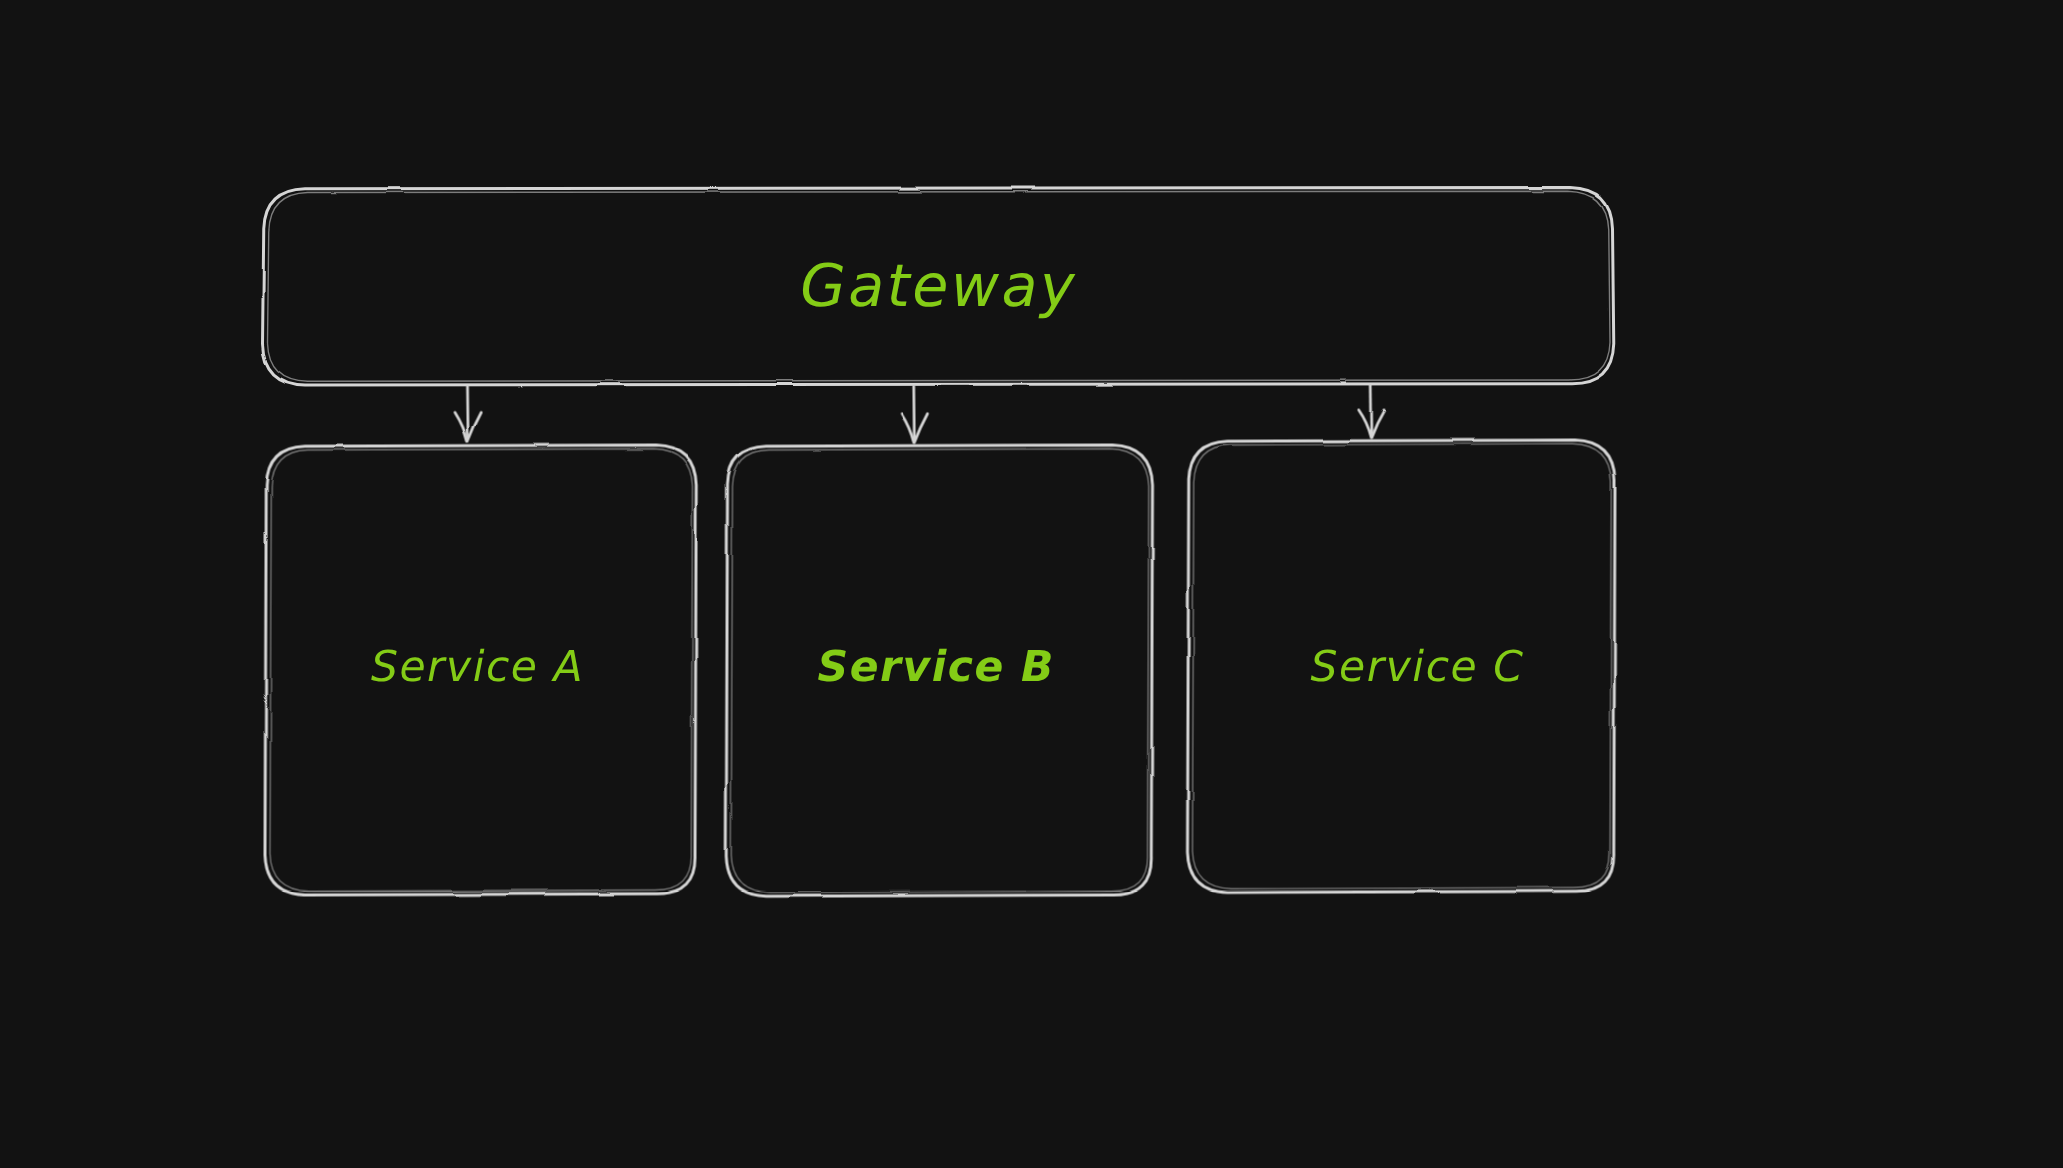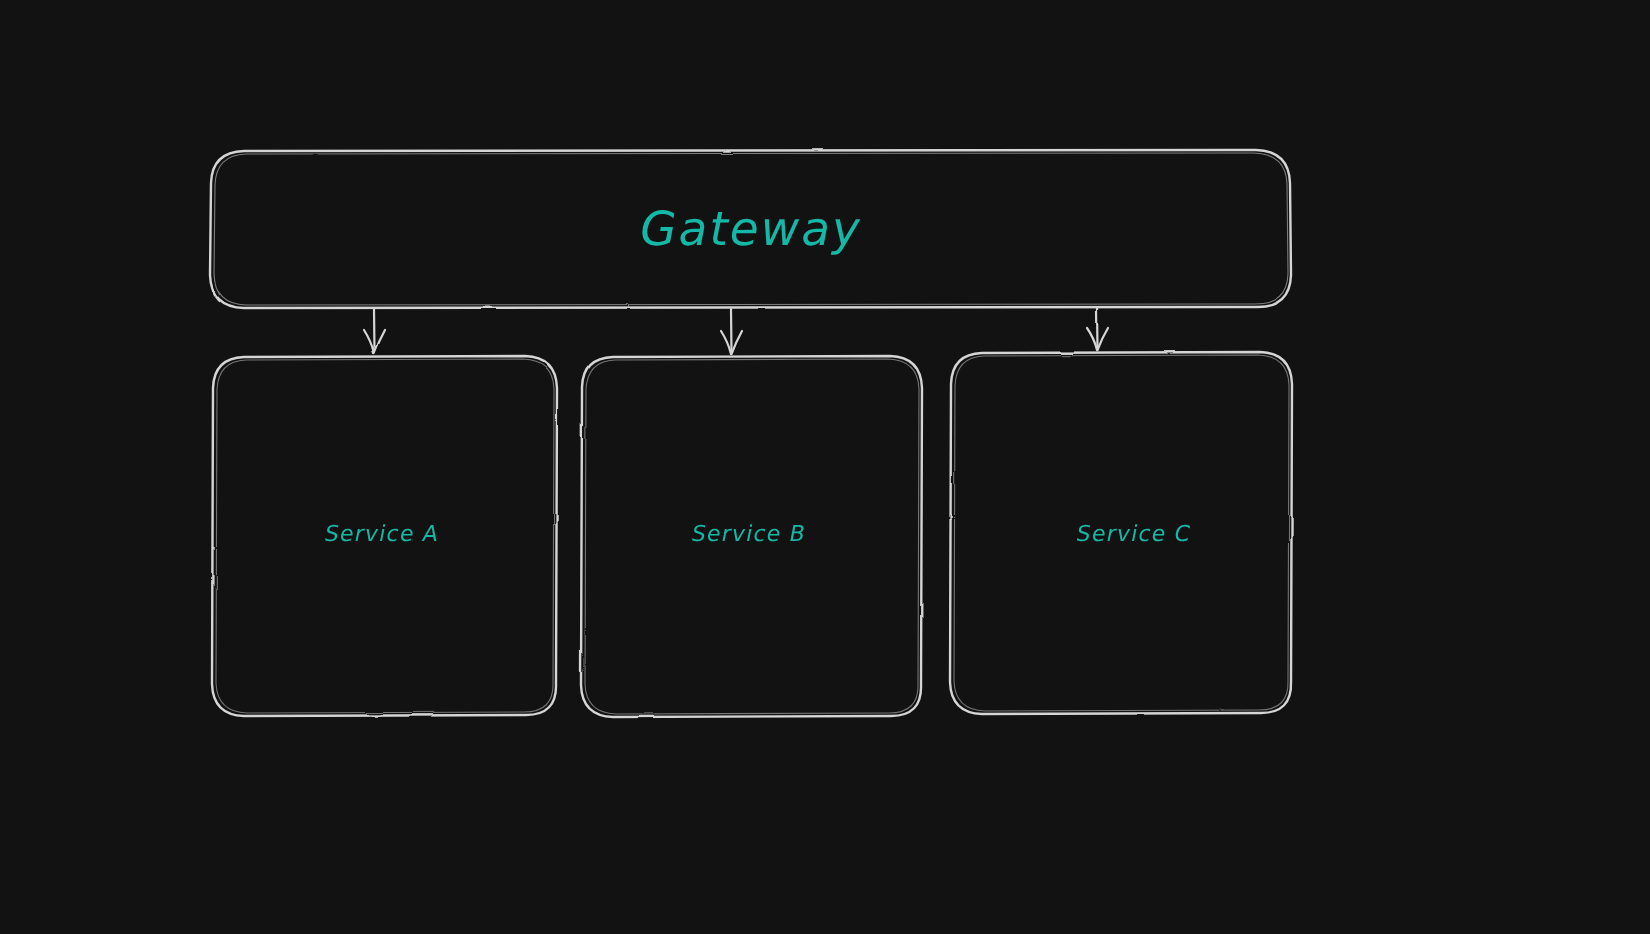--- a/index.html
+++ b/index.html
@@ -22,37 +22,37 @@
   }
   #sketch {
     position: absolute;
     inset: 0;
     width: 1650px;
     height: 934px;
     display: block;
   }
   .node-label {
     position: absolute;
-    color: #14b8a6;
+    color: #84cc16;
     font-family: "DejaVu Sans", sans-serif;
     font-style: italic;
     font-weight: 400;
     letter-spacing: 1px;
     white-space: nowrap;
     text-align: center;
     transform: translate(-50%, -50%);
     pointer-events: none;
     text-rendering: geometricPrecision;
   }
   .label-gateway {
     font-size: 47px;
     letter-spacing: 2px;
   }
   .label-service {
-    font-size: 22px;
+    font-size: 34px;
     letter-spacing: 1.2px;
   }
   .hit {
     position: absolute;
     background: transparent;
   }
 </style>
 </head>
 <body>
 
@@ -106,21 +106,21 @@
         <path d="M 1108,328 Q 1102,338 1097.5,350" stroke-width="2.2"></path>
       </g>
 
     </g>
   </svg>
 
   <div class="node-label label-gateway" style="left:751px; top:229px;">Gateway</div>
 
   <div class="node-label label-service" style="left:382px; top:534px;">Service A</div>
 
-  <div class="node-label label-service" style="left:749px; top:534px;">Service B</div>
+  <div class="node-label label-service" style="left:749px; top:534px;font-weight:bold;">Service B</div>
 
   <div class="node-label label-service" style="left:1110px; top:534px;margin-left:24px;">Service C</div>
 
   <div class="hit" style="left:210px; top:150px; width:1082px; height:158px;"></div>
   <div class="hit" style="left:212px; top:356px; width:345px; height:360px;"></div>
   <div class="hit" style="left:581px; top:356px; width:341px; height:361px;"></div>
   <div class="hit" style="left:950px; top:352px; width:342px; height:362px;"></div>
 
 </div>
 

